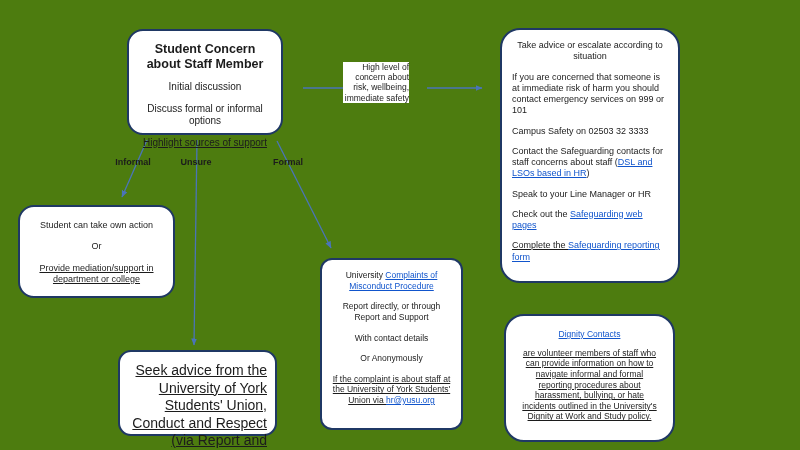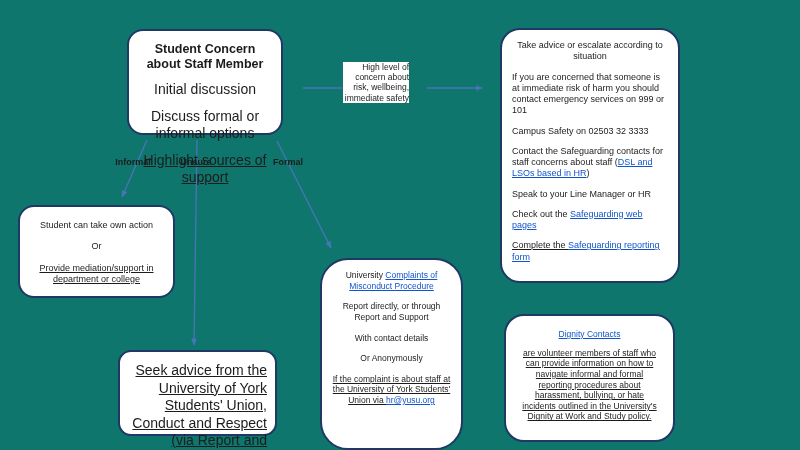--- a/index.html
+++ b/index.html
@@ -3,47 +3,47 @@
 <meta charset="utf-8">
 <style>
   :root{
     --border:#1f3864;
     --arrow:#4a74b8;
     --link:#1155cc;
     --text:#1c1c1c;
   }
   html,body{margin:0;padding:0;background:#fff;}
   .canvas{
-    position:relative;width:800px;height:450px;background:#0f766e;overflow:hidden;
+    position:relative;width:800px;height:450px;background:#4d7c0f;overflow:hidden;
     font-family:"Liberation Sans", sans-serif;color:var(--text);
   }
   .connectors{position:absolute;left:0;top:0;width:800px;height:450px;}
   .connectors line{stroke:var(--arrow);stroke-width:1.3;}
   .arrhead{fill:var(--arrow);}
   .box{
     position:absolute;background:#fff;border:2.5px solid var(--border);
     box-sizing:border-box;
   }
   .box p{margin:0 0 9px 0;line-height:1.25;}
   .box p:last-child{margin-bottom:4px;text-decoration:underline;}
   .center{text-align:center;}
   .left{text-align:left;}
   .link{color:var(--link);text-decoration:underline;cursor:pointer;}
 
   .top-box{left:127px;top:29px;width:156px;height:106px;border-radius:16px;padding:11px 6px;}
   .top-title{font-weight:bold;font-size:12.5px;line-height:1.2;width:132px;margin:0 auto 9px;text-align:center;}
-  .top-box p{font-size:14px;text-align:center;margin-bottom:9px;}
+  .top-box p{font-size:10px;text-align:center;margin-bottom:9px;}
 
   .right-box{left:500px;top:28px;width:180px;height:255px;border-radius:20px;padding:10px 10px;font-size:9px;}
   .dignity-box{left:504px;top:314px;width:171px;height:128px;border-radius:20px;padding:13px 12px;font-size:8.5px;}
   .dignity-box p{margin-bottom:8px;}
   .left-box{left:18px;top:205px;width:157px;height:93px;border-radius:16px;padding:13px 10px;font-size:9px;}
   .left-box p{margin-bottom:10px;}
   .seek-box{left:118px;top:350px;width:159px;height:86px;border-radius:13px;padding:10px 8px;font-size:14px;text-align:right;}
-  .univ-box{left:320px;top:258px;width:143px;height:192px;border-radius:28px;padding:10px 8px;font-size:8.5px;}
+  .univ-box{left:320px;top:258px;width:143px;height:172px;border-radius:12px;padding:10px 8px;font-size:8.5px;}
   .univ-box p{margin-bottom:10px;}
 
   .flow-label{position:absolute;font-size:9px;font-weight:bold;transform:translateX(-50%);}
   .lbl-informal{left:133px;top:157px;}
   .lbl-unsure{left:196px;top:157px;}
   .lbl-formal{left:288px;top:157px;}
 
   .escalation-note{
     position:absolute;left:343px;top:62px;width:66px;text-align:right;
     font-size:8.5px;line-height:1.2;background:#fff;

